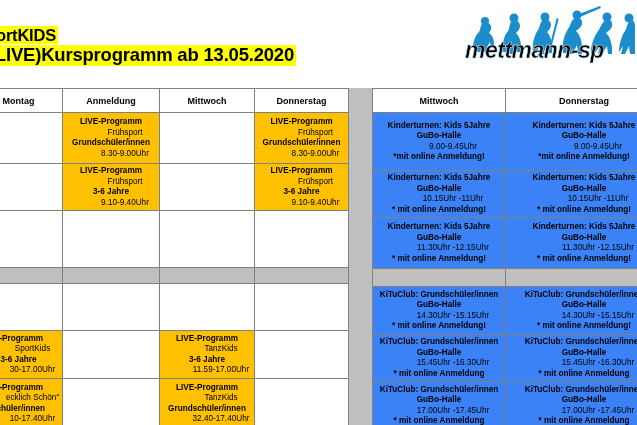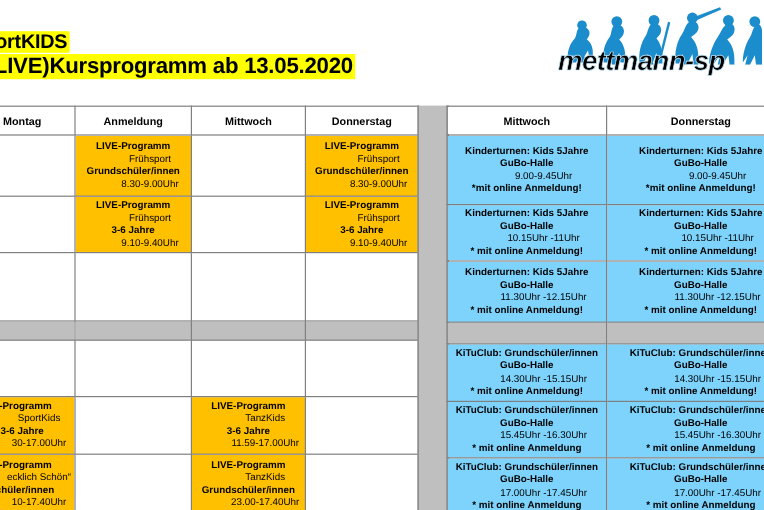--- a/index.html
+++ b/index.html
@@ -124,21 +124,21 @@
   }
   .cell-lines {
     line-height: 1.28;
     padding: 2px 1px;
   }
   .cell-lines div { white-space: nowrap; }
   .ln-b { font-weight: bold; }
   .ln-n { font-weight: normal; margin-left: 28px; }
 
   td.orange { background: #ffc000; }
-  td.green  { background: #7dd3fc; }
+  td.green  { background: #3b82f6; }
   td.white  { background: #ffffff; }
   td.grayband {
     background: #bfbfbf;
     height: 15px;
   }
   td.dotted-top { border-top: 1px dotted #9aa0b0; }
 
   
   #divider {
     position: absolute;
@@ -310,21 +310,21 @@
               <div class="ln-b">schüler/innen</div>
               <div class="ln-n">10-17.40Uhr</div>
             </div>
           </td>
           <td class="white"></td>
           <td class="orange">
             <div class="cell-lines">
               <div class="ln-b">LIVE-Programm</div>
               <div class="ln-n">TanzKids</div>
               <div class="ln-b">Grundschüler/innen</div>
-              <div class="ln-n">23.00-17.40Uhr</div>
+              <div class="ln-n">32.40-17.40Uhr</div>
             </div>
           </td>
           <td class="white"></td>
         </tr>
       </tbody>
   </table>
 
   <div id="divider"></div>
   <div id="divider-top-white"></div>
 

